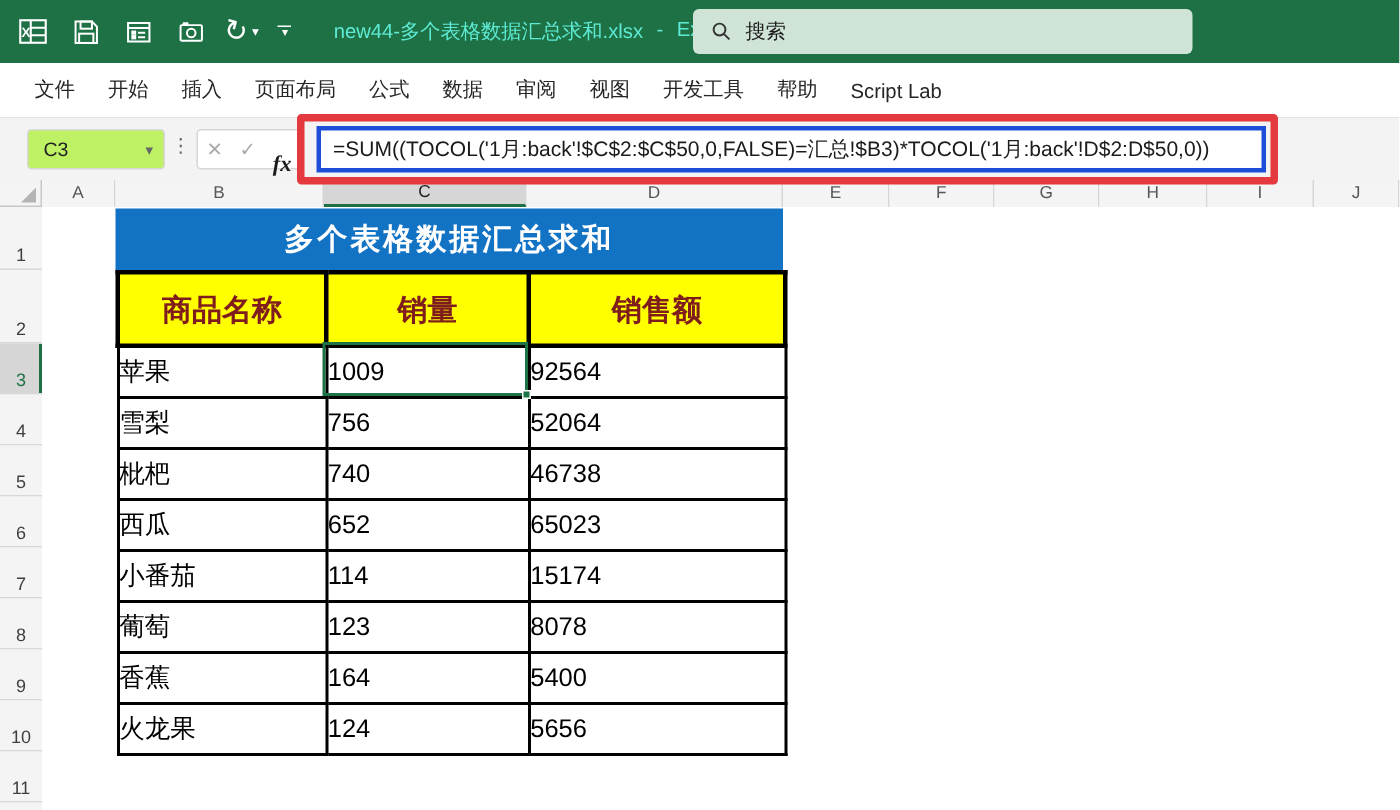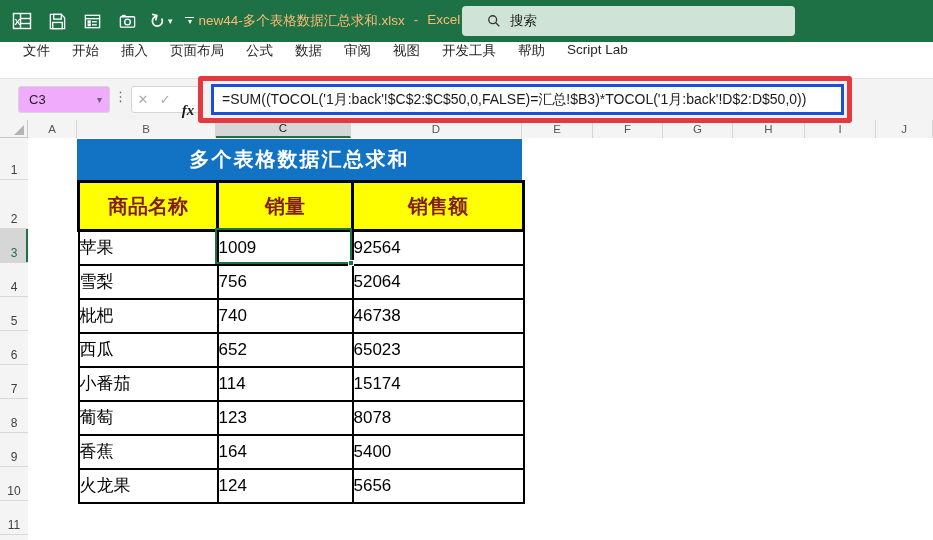--- a/index.html
+++ b/index.html
@@ -12,33 +12,33 @@
               background:#1E7145; display:flex; align-items:center; }
   .tb-icon { width:26px; height:26px; display:flex; align-items:center; justify-content:center;
              margin-left:9px; color:#fff; flex:0 0 auto; }
   .tb-icon svg { display:block; }
   .undo-wrap { display:flex; align-items:center; margin-left:9px; color:#fff; }
   .undo-glyph { font-size:19px; line-height:1; transform:scaleX(-1) rotate(-15deg); }
   .mini-chevron { font-size:9px; color:#fff; margin-left:3px; }
   .qat-custom { display:flex; flex-direction:column; align-items:center; margin-left:13px; color:#fff; }
   .qat-custom .bar { width:9px; border-top:1.5px solid #fff; margin-bottom:1px; }
   .qat-custom .chev { font-size:8px; line-height:6px; }
-  .doc-title { color:#fdba74; font-size:13.5px; margin-left:4px; display:flex; gap:9px; white-space:nowrap; }
+  .doc-title { color:#5eead4; font-size:13.5px; margin-left:28px; display:flex; gap:9px; white-space:nowrap; }
   .searchbox { position:absolute; left:462px; top:6px; width:333px; height:30px;
                background:#CFE3D6; border-radius:4px; display:flex; align-items:center;
-               padding-left:25px; color:#1d1d1d; font-size:13.5px; gap:9px; }
+               padding-left:12px; color:#1d1d1d; font-size:13.5px; gap:9px; }
 
   
   .tabsrow { position:absolute; left:0; top:42px; width:933px; height:37px; background:#fff;
-             border-bottom:1px solid #E3E3E3; display:flex; padding-left:12px; }
+             border-bottom:1px solid #E3E3E3; display:flex; align-items:center; padding-left:12px; }
   .rtab { font-size:13.5px; color:#262626; padding:0 11px; white-space:nowrap; }
 
   
   .formulabar { position:absolute; left:0; top:79px; width:933px; height:41px; background:#F3F3F3; }
-  .namebox { position:absolute; left:18px; top:7px; width:92px; height:27px; background:#f0abfc;
+  .namebox { position:absolute; left:18px; top:7px; width:92px; height:27px; background:#bef264;
              border:1px solid #D6D6D6; border-radius:3px; display:flex; align-items:center;
              padding:0 7px 0 10px; font-size:13px; color:#222; }
   .namebox .nb-chev { margin-left:auto; font-size:10px; color:#666; }
   .fb-dots { position:absolute; left:114px; top:10px; color:#666; font-size:13px; letter-spacing:0; }
   .fb-btns { position:absolute; left:131px; top:7px; width:70px; height:27px; background:#fff;
              border:1px solid #D6D6D6; border-radius:3px; display:flex; align-items:center;
              justify-content:space-around; }
   .fb-x, .fb-check { color:#ABABAB; font-size:13px; }
   .fb-fx { font-family:"Liberation Serif", serif; font-style:italic; font-weight:bold;
            font-size:15px; color:#1b1b1b;margin-top:21px; }

